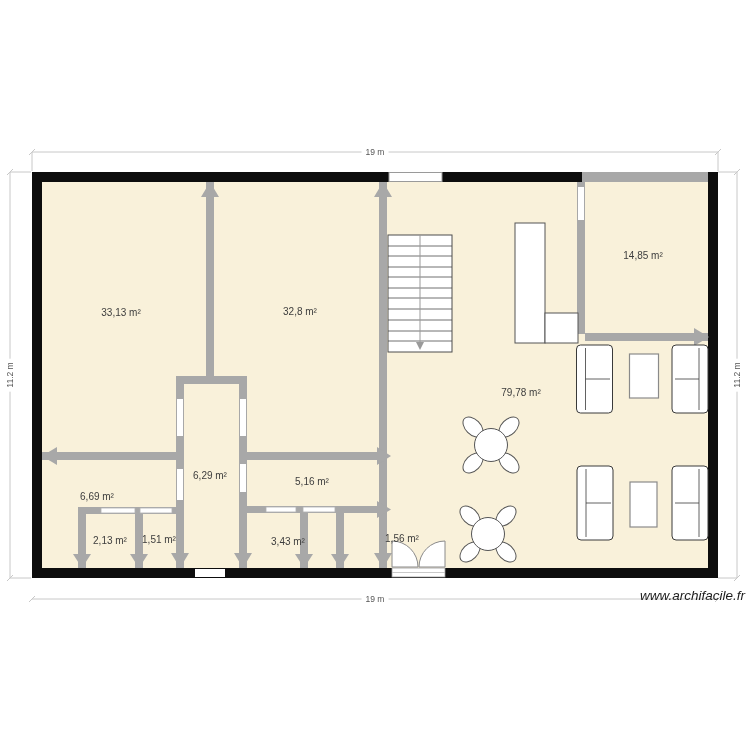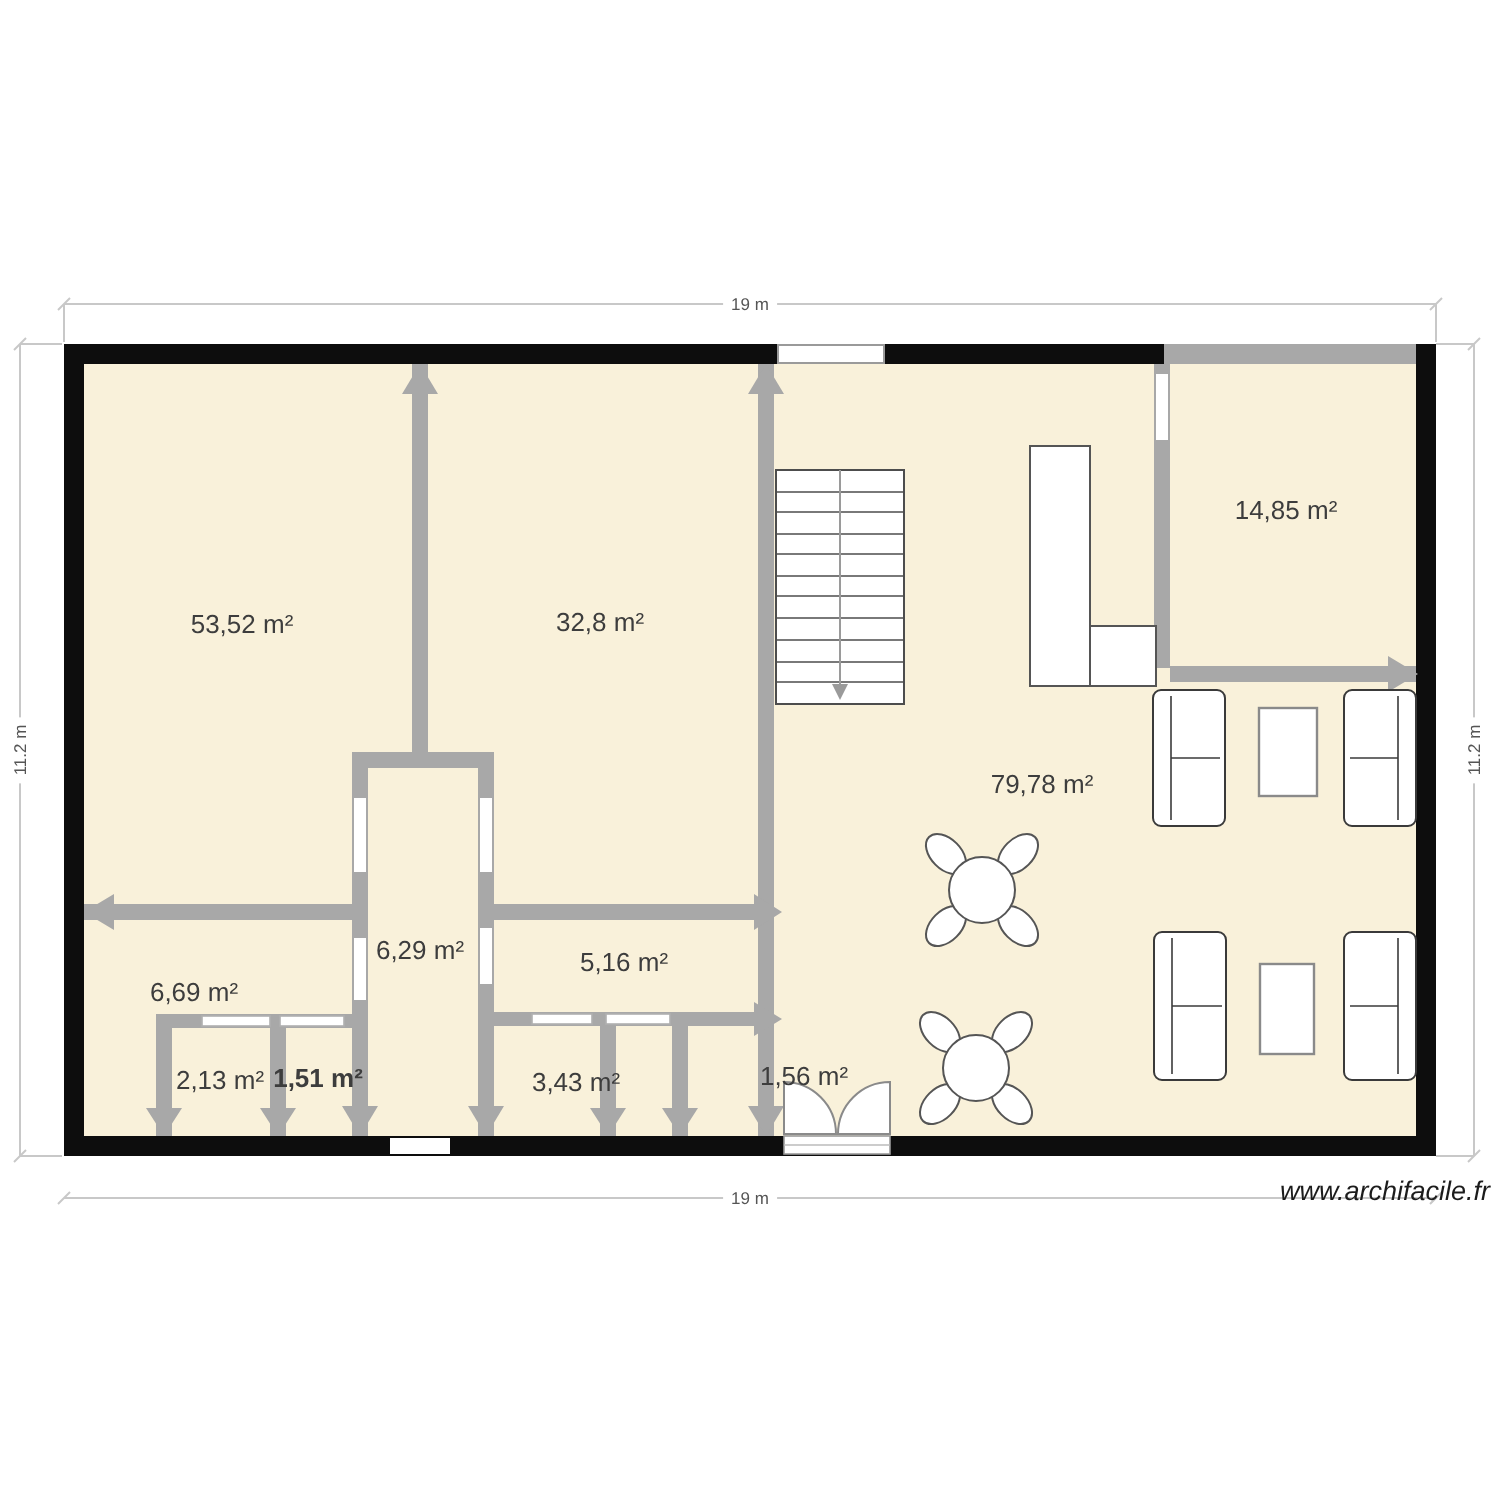--- a/index.html
+++ b/index.html
@@ -3,21 +3,21 @@
 <meta charset="utf-8">
 <style>
   html,body{margin:0;padding:0;background:#ffffff;}
   #canvas{
     position:relative;width:750px;height:750px;background:#ffffff;overflow:hidden;
     font-family:"Liberation Sans", sans-serif;
   }
   #plan-svg{position:absolute;left:0;top:0;}
   .room-label{
     position:absolute;transform:translate(-50%,-50%);
-    font-size:13px;color:#3d3d3d;white-space:nowrap;letter-spacing:0px;
+    font-size:10px;color:#3d3d3d;white-space:nowrap;letter-spacing:0px;
   }
   .dim-label{
     position:absolute;transform:translate(-50%,-50%);
     font-size:8.5px;color:#555555;background:#ffffff;padding:0 4px;white-space:nowrap;
   }
   .dim-label.vert-left{transform:translate(-50%,-50%) rotate(-90deg);}
   .dim-label.vert-right{transform:translate(-50%,-50%) rotate(-90deg);}
   .watermark{
     position:absolute;left:640px;top:588px;font-size:13.5px;color:#1c1c1c;
     white-space:nowrap;
@@ -183,29 +183,29 @@
     <line x1="715" y1="155" x2="721" y2="149"></line>
     <line x1="29" y1="602" x2="35" y2="596"></line>
     <line x1="715" y1="602" x2="721" y2="596"></line>
     <line x1="7" y1="175" x2="13" y2="169"></line>
     <line x1="7" y1="581" x2="13" y2="575"></line>
     <line x1="734" y1="175" x2="740" y2="169"></line>
     <line x1="734" y1="581" x2="740" y2="575"></line>
   </g>
 </svg>
 
-<div class="room-label" style="left:121px;top:312px;">53,52 m²</div>
+<div class="room-label" style="left:121px;top:312px;">33,13 m²</div>
 <div class="room-label" style="left:300px;top:311px;">32,8 m²</div>
 <div class="room-label" style="left:643px;top:255px;">14,85 m²</div>
 <div class="room-label" style="left:521px;top:392px;">79,78 m²</div>
 <div class="room-label" style="left:210px;top:475px;">6,29 m²</div>
 <div class="room-label" style="left:312px;top:481px;">5,16 m²</div>
 <div class="room-label" style="left:97px;top:496px;text-align:center;">6,69 m²</div>
 <div class="room-label" style="left:110px;top:540px;">2,13 m²</div>
-<div class="room-label" style="left:159px;top:539px;font-weight:bold;">1,51 m²</div>
+<div class="room-label" style="left:159px;top:539px;">1,51 m²</div>
 <div class="room-label" style="left:288px;top:541px;">3,43 m²</div>
 <div class="room-label" style="left:362px;top:538px;margin-left:40px;">1,56 m²</div>
 
 <div class="dim-label" style="left:375px;top:152px;">19 m</div>
 <div class="dim-label" style="left:375px;top:599px;">19 m</div>
 <div class="dim-label vert-left" style="left:10px;top:375px;">11.2 m</div>
 <div class="dim-label vert-right" style="left:737px;top:375px;">11.2 m</div>
 
 <div class="watermark">www.archifacile.fr</div>
 

